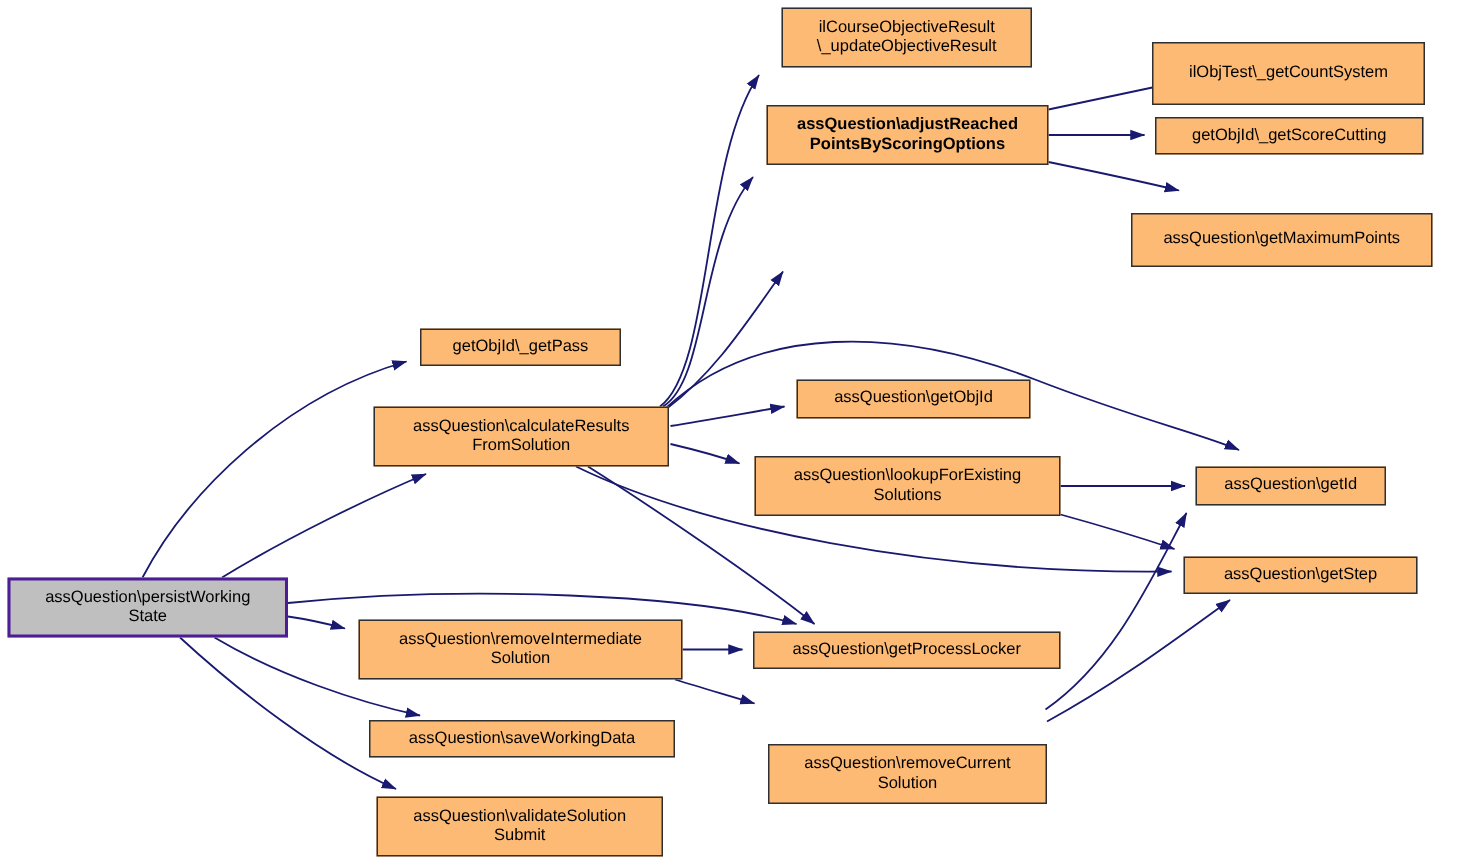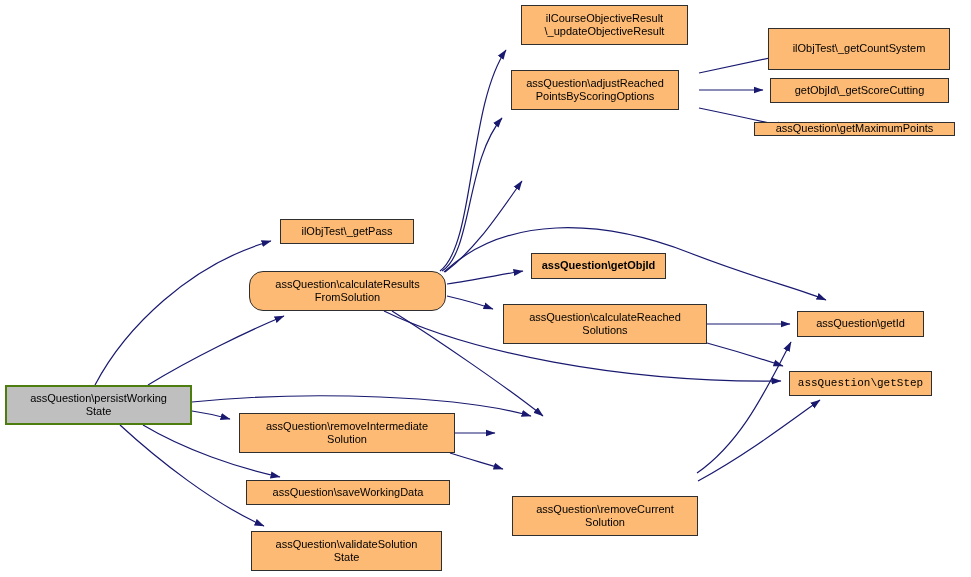--- a/index.html
+++ b/index.html
@@ -21,21 +21,21 @@
     line-height:13.5px;
     display:flex;
     align-items:center;
     justify-content:center;
     text-align:center;
     white-space:pre-line;
     cursor:pointer;
   }
   .node.root{
     background:#bfbfbf;
-    border:2px solid #4d7c0f;
+    border:2px solid #4c1d95;
     cursor:default;
   }
   path.edge{fill:none;stroke:#191970;stroke-width:1.2;}
 </style>
 </head>
 <body>
 
 <div id="canvas">
 
   <svg id="edges" width="971" height="577" viewBox="0 0 971 577" xmlns="http://www.w3.org/2000/svg">
@@ -65,35 +65,36 @@
     <path class="edge" marker-end="url(#arrow)" d="M 707,343 C 736,351 762,359 783,366"></path>
     <path class="edge" marker-end="url(#arrow)" d="M 455,433 C 469,433 481,433 495,433"></path>
     <path class="edge" marker-end="url(#arrow)" d="M 450,453 C 469,459 487,464 503,469"></path>
     <path class="edge" marker-end="url(#arrow)" d="M 697,473 C 743,441 767,387 791,342"></path>
     <path class="edge" marker-end="url(#arrow)" d="M 698,481 C 744,456 784,426 820,400"></path>
   </svg>
 
   <div class="node" style="left:521px;top:5px;width:167px;height:40px;">ilCourseObjectiveResult
 \_updateObjectiveResult</div>
   <div class="node" style="left:768px;top:28px;width:182px;height:42px;">ilObjTest\_getCountSystem</div>
-  <div class="node" style="left:511px;top:70px;width:168px;height:40px;">assQuestion\adjustReached
+  <div class="node" style="left:511px;top:70px;width:188px;height:40px;font-weight:bold;">assQuestion\adjustReached
 PointsByScoringOptions</div>
   <div class="node" style="left:770px;top:78px;width:179px;height:25px;">getObjId\_getScoreCutting</div>
-  <div class="node" style="left:754px;top:122px;width:201px;height:14px;">assQuestion\getMaximumPoints</div>
-  <div class="node" style="left:280px;top:219px;width:134px;height:25px;">ilObjTest\_getPass</div>
-  <div class="node" style="left:249px;top:271px;width:197px;height:40px;border-radius:14px;">assQuestion\calculateResults
+  <div class="node" style="left:754px;top:142px;width:201px;height:36px;">assQuestion\getMaximumPoints</div>
+  <div class="node" style="left:280px;top:219px;width:134px;height:25px;">getObjId\_getPass</div>
+  <div class="node" style="left:249px;top:271px;width:197px;height:40px;">assQuestion\calculateResults
 FromSolution</div>
-  <div class="node" style="left:531px;top:253px;width:135px;height:26px;font-weight:bold;">assQuestion\getObjId</div>
-  <div class="node" style="left:503px;top:304px;width:204px;height:40px;">assQuestion\calculateReached
+  <div class="node" style="left:531px;top:253px;width:156px;height:26px;">assQuestion\getObjId</div>
+  <div class="node" style="left:503px;top:304px;width:204px;height:40px;">assQuestion\lookupForExisting
 Solutions</div>
   <div class="node" style="left:797px;top:311px;width:127px;height:26px;">assQuestion\getId</div>
-  <div class="node" style="left:789px;top:371px;width:143px;height:25px;font-family:Liberation Mono, monospace;">assQuestion\getStep</div>
+  <div class="node" style="left:789px;top:371px;width:156px;height:25px;">assQuestion\getStep</div>
   <div class="node root" style="left:5px;top:385px;width:187px;height:40px;">assQuestion\persistWorking
 State</div>
+  <div class="node" style="left:502px;top:421px;width:205px;height:25px;">assQuestion\getProcessLocker</div>
   <div class="node" style="left:239px;top:413px;width:216px;height:40px;">assQuestion\removeIntermediate
 Solution</div>
   <div class="node" style="left:512px;top:472px;width:186px;height:40px;margin-top:24px;">assQuestion\removeCurrent
 Solution</div>
   <div class="node" style="left:246px;top:480px;width:204px;height:25px;">assQuestion\saveWorkingData</div>
   <div class="node" style="left:251px;top:531px;width:191px;height:40px;">assQuestion\validateSolution
-State</div>
+Submit</div>
 
 </div>
 
 </body></html>

